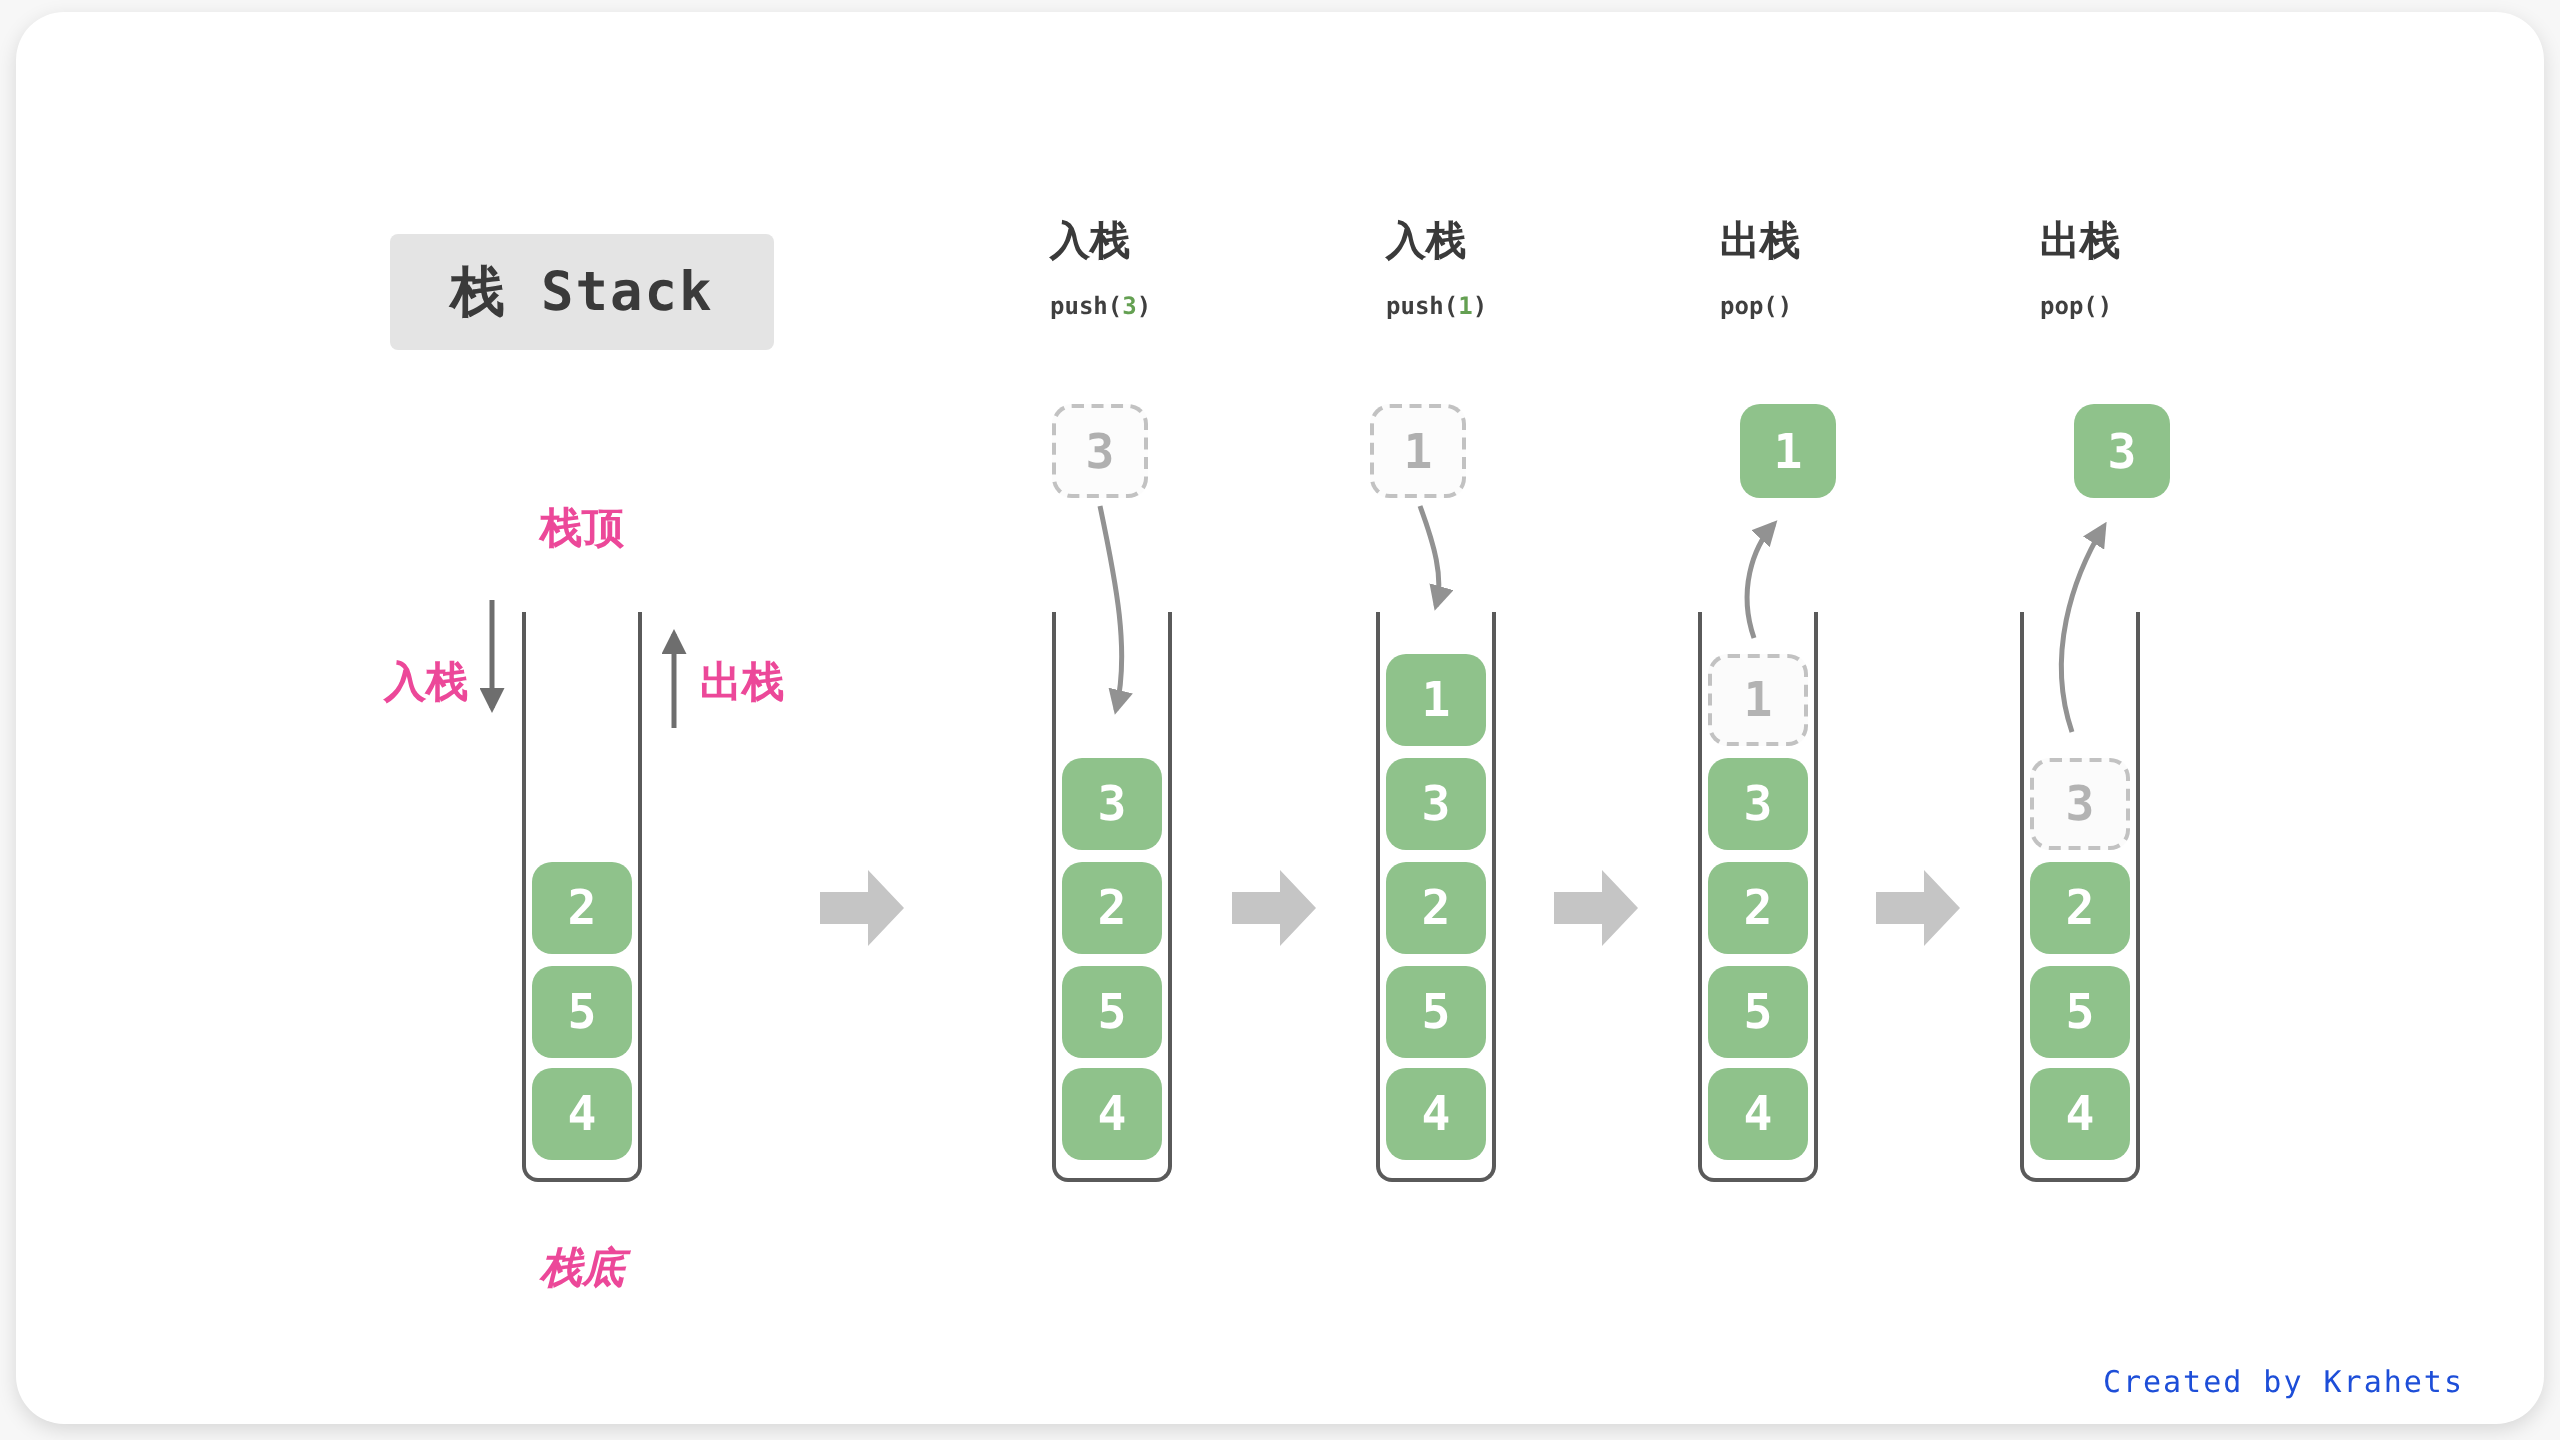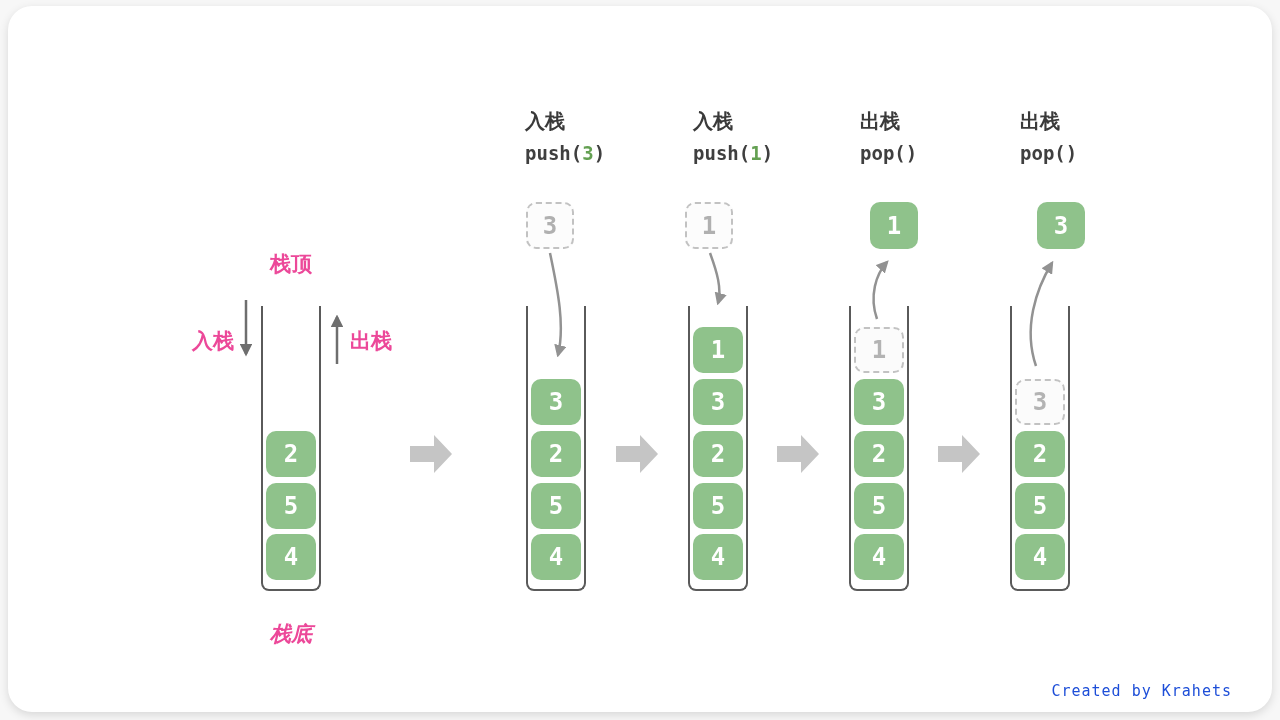--- a/index.html
+++ b/index.html
@@ -17,21 +17,21 @@
     left: 187px; top: 111px; width: 192px; height: 58px;
     background: #e4e4e4; border-radius: 4px;
     display: flex; align-items: center; justify-content: center;
     font-family: "DejaVu Sans Mono", monospace;
     font-size: 27px; font-weight: 700; color: #3a3a3a; letter-spacing: 1px;
   }
 
   
   .op-block { top: 100px; }
   .op-cjk { font-size: 20px; font-weight: 700; color: #3a3a3a; line-height: 30px; }
-  .op-code { font-family: "DejaVu Sans Mono", monospace; font-size: 19px; font-weight: 700; color: #3f3f3f; line-height: 34px; }
+  .op-code { font-family: "DejaVu Sans Mono", monospace; font-size: 12px; font-weight: 700; color: #3f3f3f; line-height: 34px; }
   .op-arg { color: #64a052; }
 
   
   .stack-walls {
     top: 300px; width: 60px; height: 285px;
     border-left: 2px solid #5a5a5a; border-right: 2px solid #5a5a5a; border-bottom: 2px solid #5a5a5a;
     border-radius: 0 0 8px 8px; background: transparent;
   }
 
   
@@ -66,20 +66,23 @@
   }
 
   svg.overlay { position: absolute; left: 0; top: 0; width: 1280px; height: 720px; pointer-events: none; }
 </style>
 </head>
 <body>
 
 <div id="canvas">
   <div id="card">
 
+    <div class="abs title-badge">
+      <span>栈 Stack</span>
+    </div>
 
     <div class="abs op-block" style="left:517px;">
       <div class="op-cjk">入栈</div>
       <div class="op-code"><span>push(</span><span class="op-arg">3</span><span>)</span></div>
     </div>
     <div class="abs op-block" style="left:685px;">
       <div class="op-cjk">入栈</div>
       <div class="op-code"><span>push(</span><span class="op-arg">1</span><span>)</span></div>
     </div>
     <div class="abs op-block" style="left:852px;">

